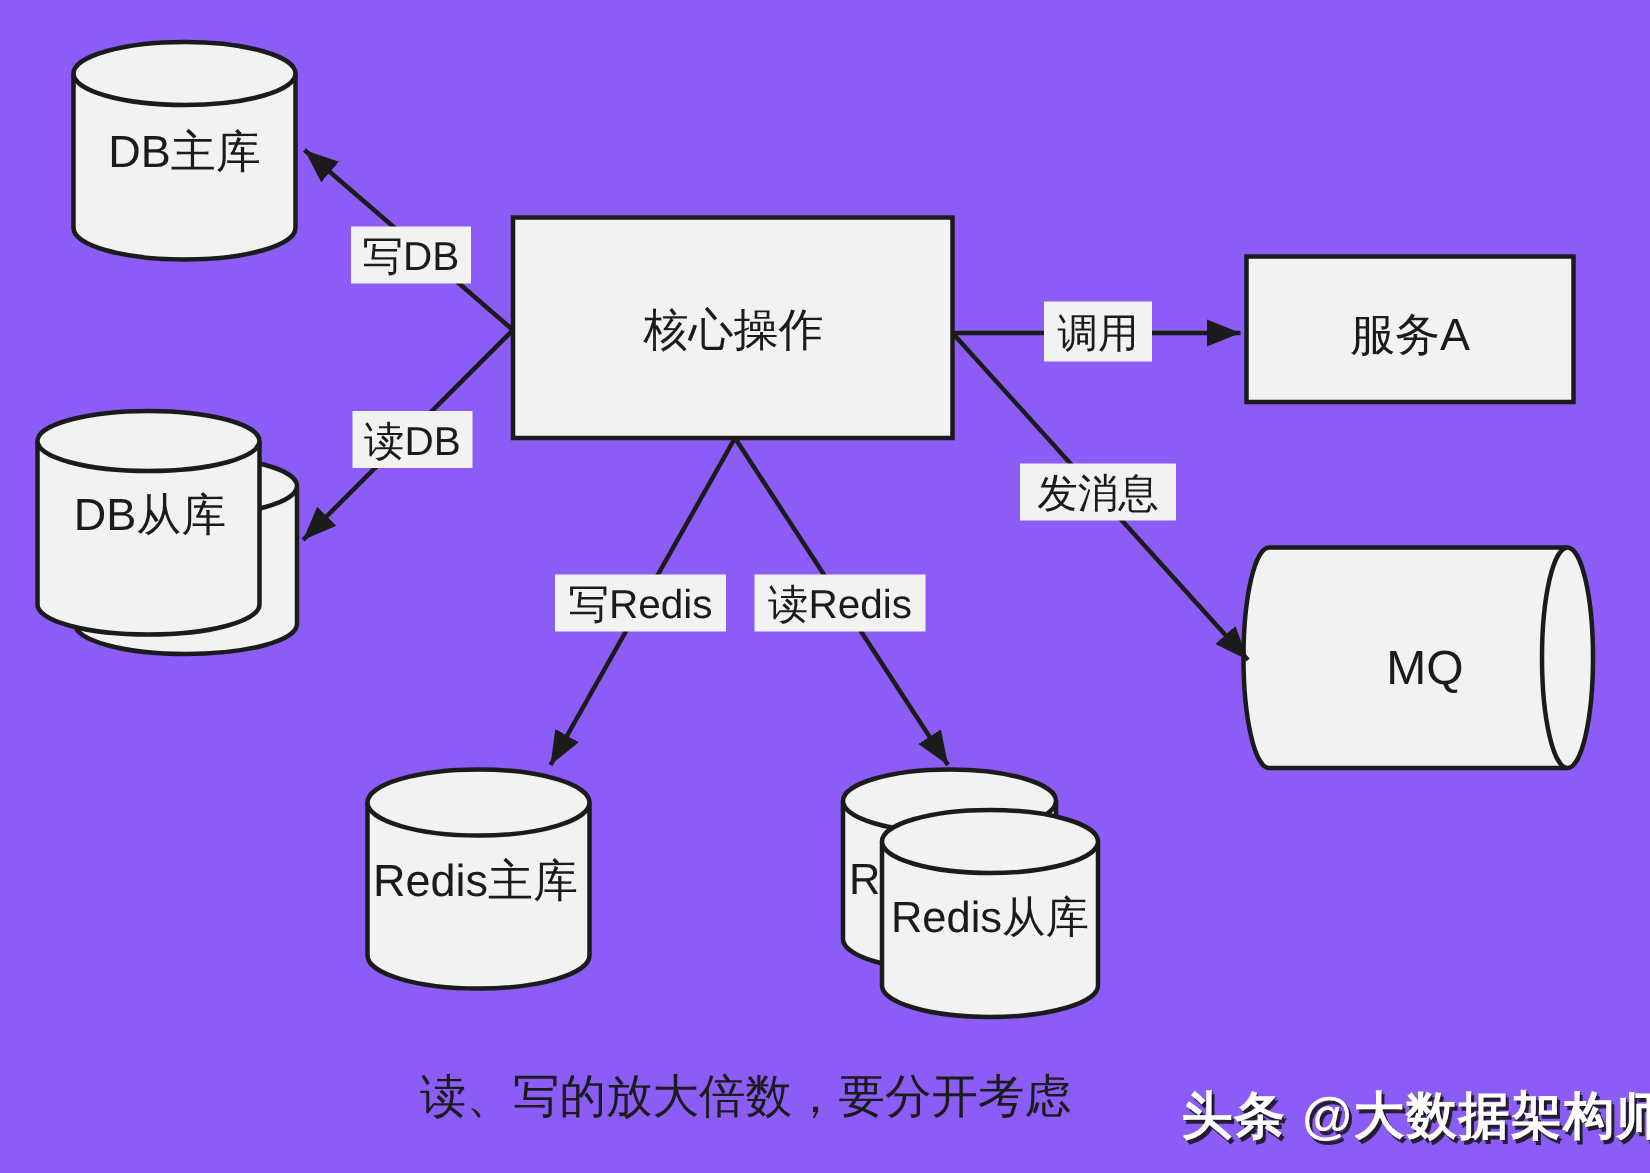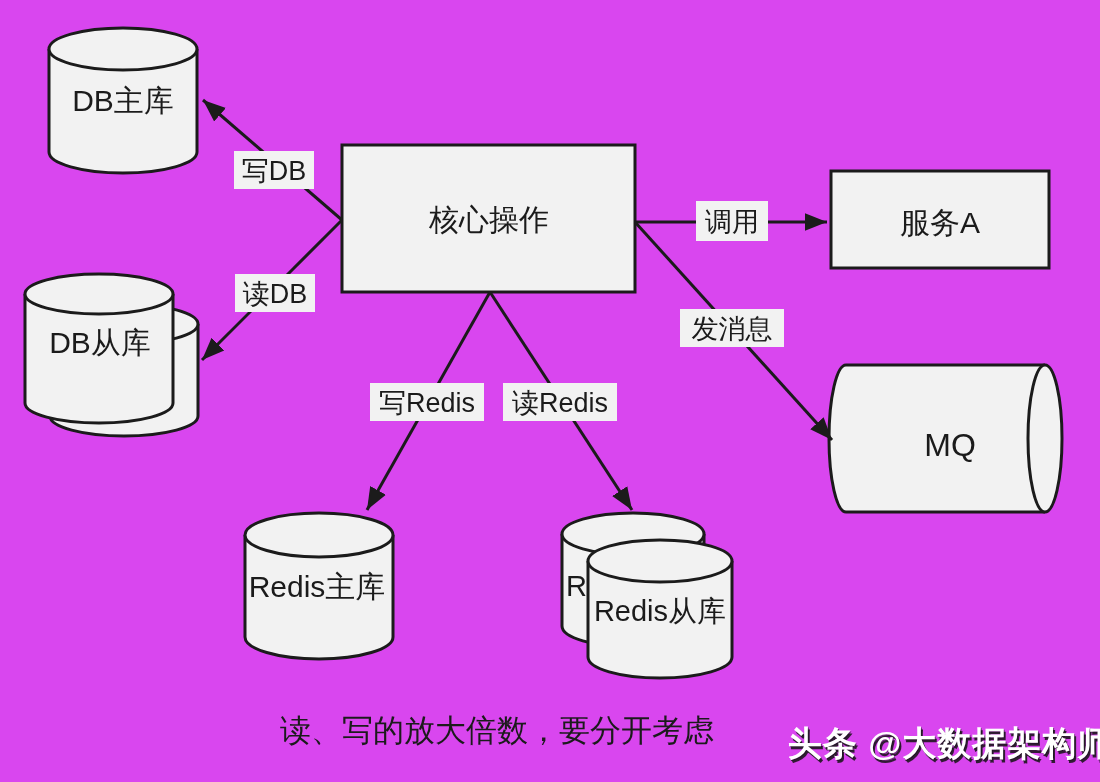--- a/index.html
+++ b/index.html
@@ -1,19 +1,19 @@
 <!DOCTYPE html>
 <html><head>
 <meta charset="utf-8">
 <style>
   html,body{margin:0;padding:0;}
   .canvas{
     position:relative;
     width:1100px;height:782px;
-    background:#d946ef;
+    background:#8b5cf6;
     overflow:hidden;
     font-family:"Liberation Sans","DejaVu Sans",sans-serif;
   }
   svg text{
     font-family:"Liberation Sans","DejaVu Sans",sans-serif;
     fill:#1b1b1b;
   }
   .node-label{font-size:30px;}
   .edge-label{font-size:27px;}
   .caption-text{font-size:31px;}

